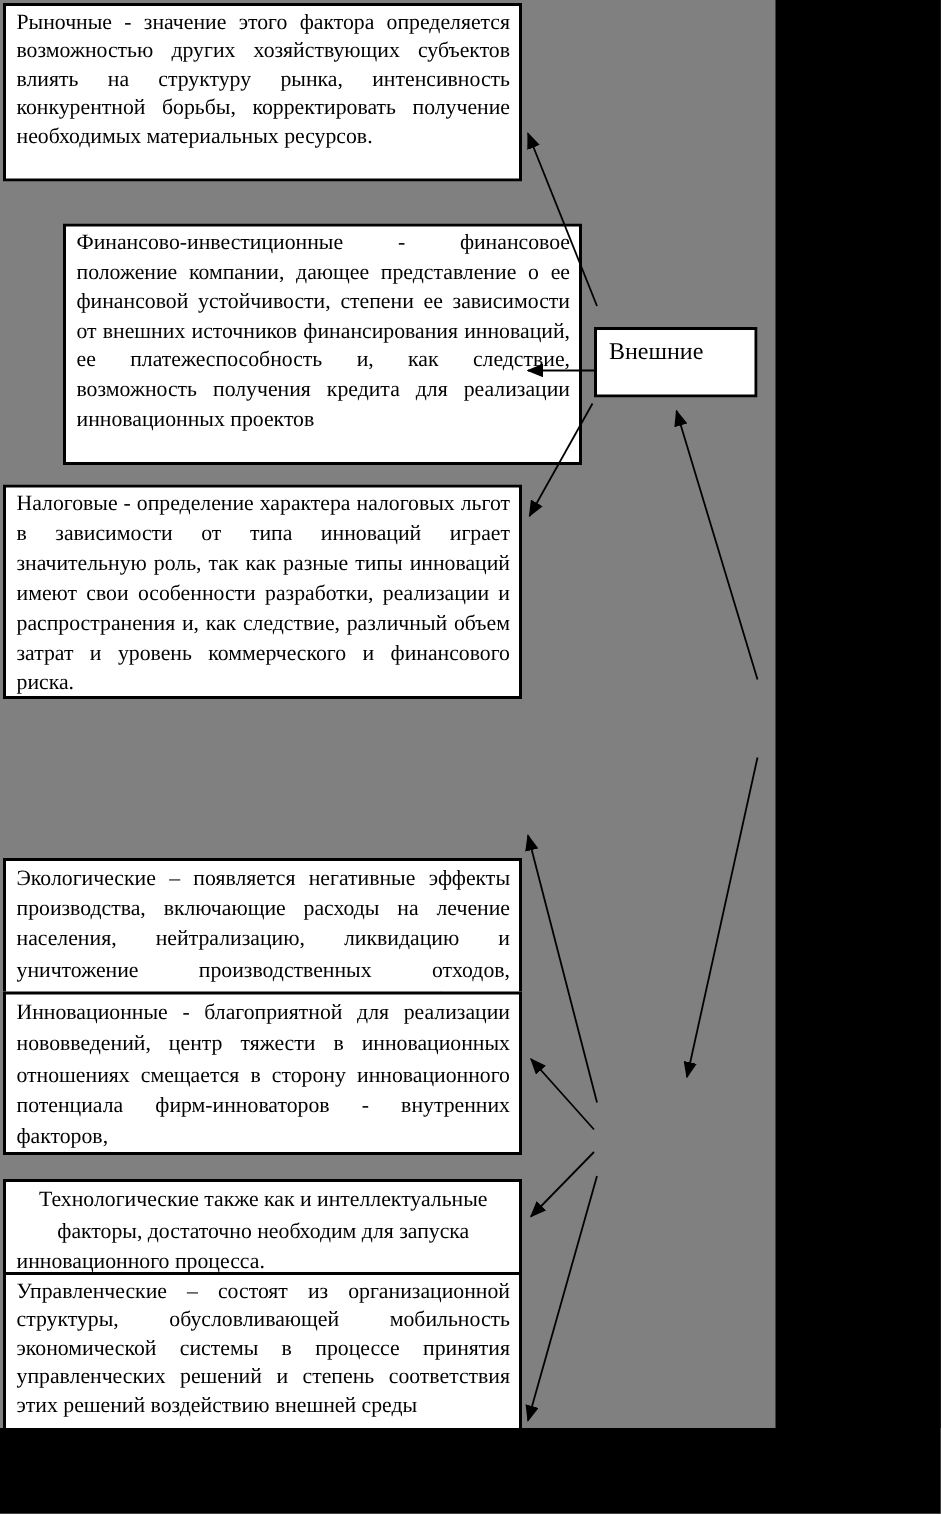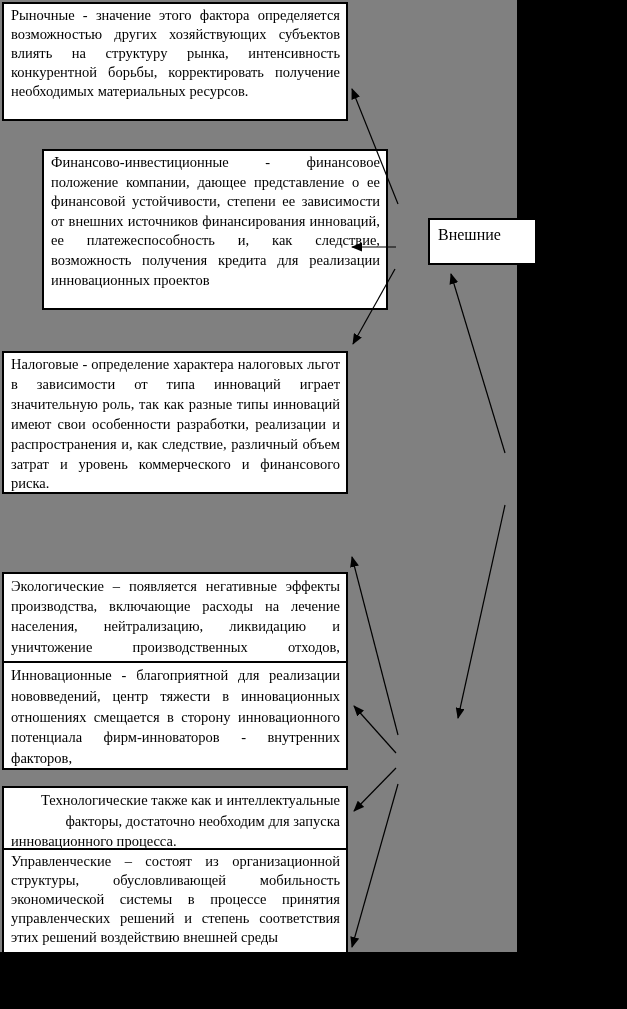--- a/index.html
+++ b/index.html
@@ -22,49 +22,48 @@
     background: #ffffff;
     border: 2px solid #000000;
     padding: 2px 6px 2px 7px;
     font-size: 14.5px;
     line-height: 19.6px;
     color: #000000;
     text-align: justify;
     text-align-last: left;
     overflow: hidden;
   }
-  .fbox.left-aligned { text-align: right; }
+  .fbox.left-aligned { text-align: center; }
   .glabel {
     position: absolute;
     box-sizing: border-box;
     background: #ffffff;
     border: 2px solid #000000;
     padding: 6px 0 0 8px;
     font-size: 16px;
     color: #000000;
     overflow: hidden;
-    margin-left: 32px;
   }
   svg.arrows {
     position: absolute; left: 0; top: 0;
     pointer-events: none;
   }
   svg.arrows line { stroke: #000000; stroke-width: 1.2; }
 </style>
 </head>
 <body>
 
 <div class="canvas">
   <div class="workspace">
 
     <div class="fbox" style="top:2px; height:119px; line-height:19.1px;">Рыночные - значение этого фактора определяется возможностью других хозяйствующих субъектов влиять на структуру рынка, интенсивность конкурентной борьбы, корректировать получение необходимых материальных ресурсов.</div>
 
     <div class="fbox" style="top:149px; height:161px;margin-left:40px;">Финансово-инвестиционные - финансовое положение компании, дающее представление о ее финансовой устойчивости, степени ее зависимости от внешних источников финансирования инноваций, ее платежеспособность и, как следствие, возможность получения кредита для реализации инновационных проектов</div>
 
-    <div class="fbox" style="top:351px; height:143px; line-height:19.9px;">Налоговые - определение характера налоговых льгот в зависимости от типа инноваций играет значительную роль, так как разные типы инноваций имеют свои особенности разработки, реализации и распространения и, как следствие, различный объем затрат и уровень коммерческого и финансового риска.</div>
+    <div class="fbox" style="top:323px; height:143px; line-height:19.9px;">Налоговые - определение характера налоговых льгот в зависимости от типа инноваций играет значительную роль, так как разные типы инноваций имеют свои особенности разработки, реализации и распространения и, как следствие, различный объем затрат и уровень коммерческого и финансового риска.</div>
 
     <div class="fbox" style="top:538px; height:126px; line-height:20.2px;margin-top:34px;">Экологические – появляется негативные эффекты производства, включающие расходы на лечение населения, нейтрализацию, ликвидацию и уничтожение производственных отходов, предупреждение воздействия на общество загрязненной окружающей среды.</div>
 
     <div class="fbox" style="top:661px; height:109px; line-height:20.8px;">Инновационные - благоприятной для реализации нововведений, центр тяжести в инновационных отношениях смещается в сторону инновационного потенциала фирм-инноваторов - внутренних факторов,</div>
 
     <div class="fbox left-aligned" style="top:786px; height:87px; line-height:20.6px;">Технологические также как и интеллектуальные факторы, достаточно необходим для запуска инновационного процесса.</div>
 
     <div class="fbox" style="top:848px; height:119px; line-height:19.1px;">Управленческие – состоят из организационной структуры, обусловливающей мобильность экономической системы в процессе принятия управленческих решений и степень соответствия этих решений воздействию внешней среды</div>
 
     <div class="glabel" style="left:396px; top:218px; width:109px; height:47px;">Внешние</div>

